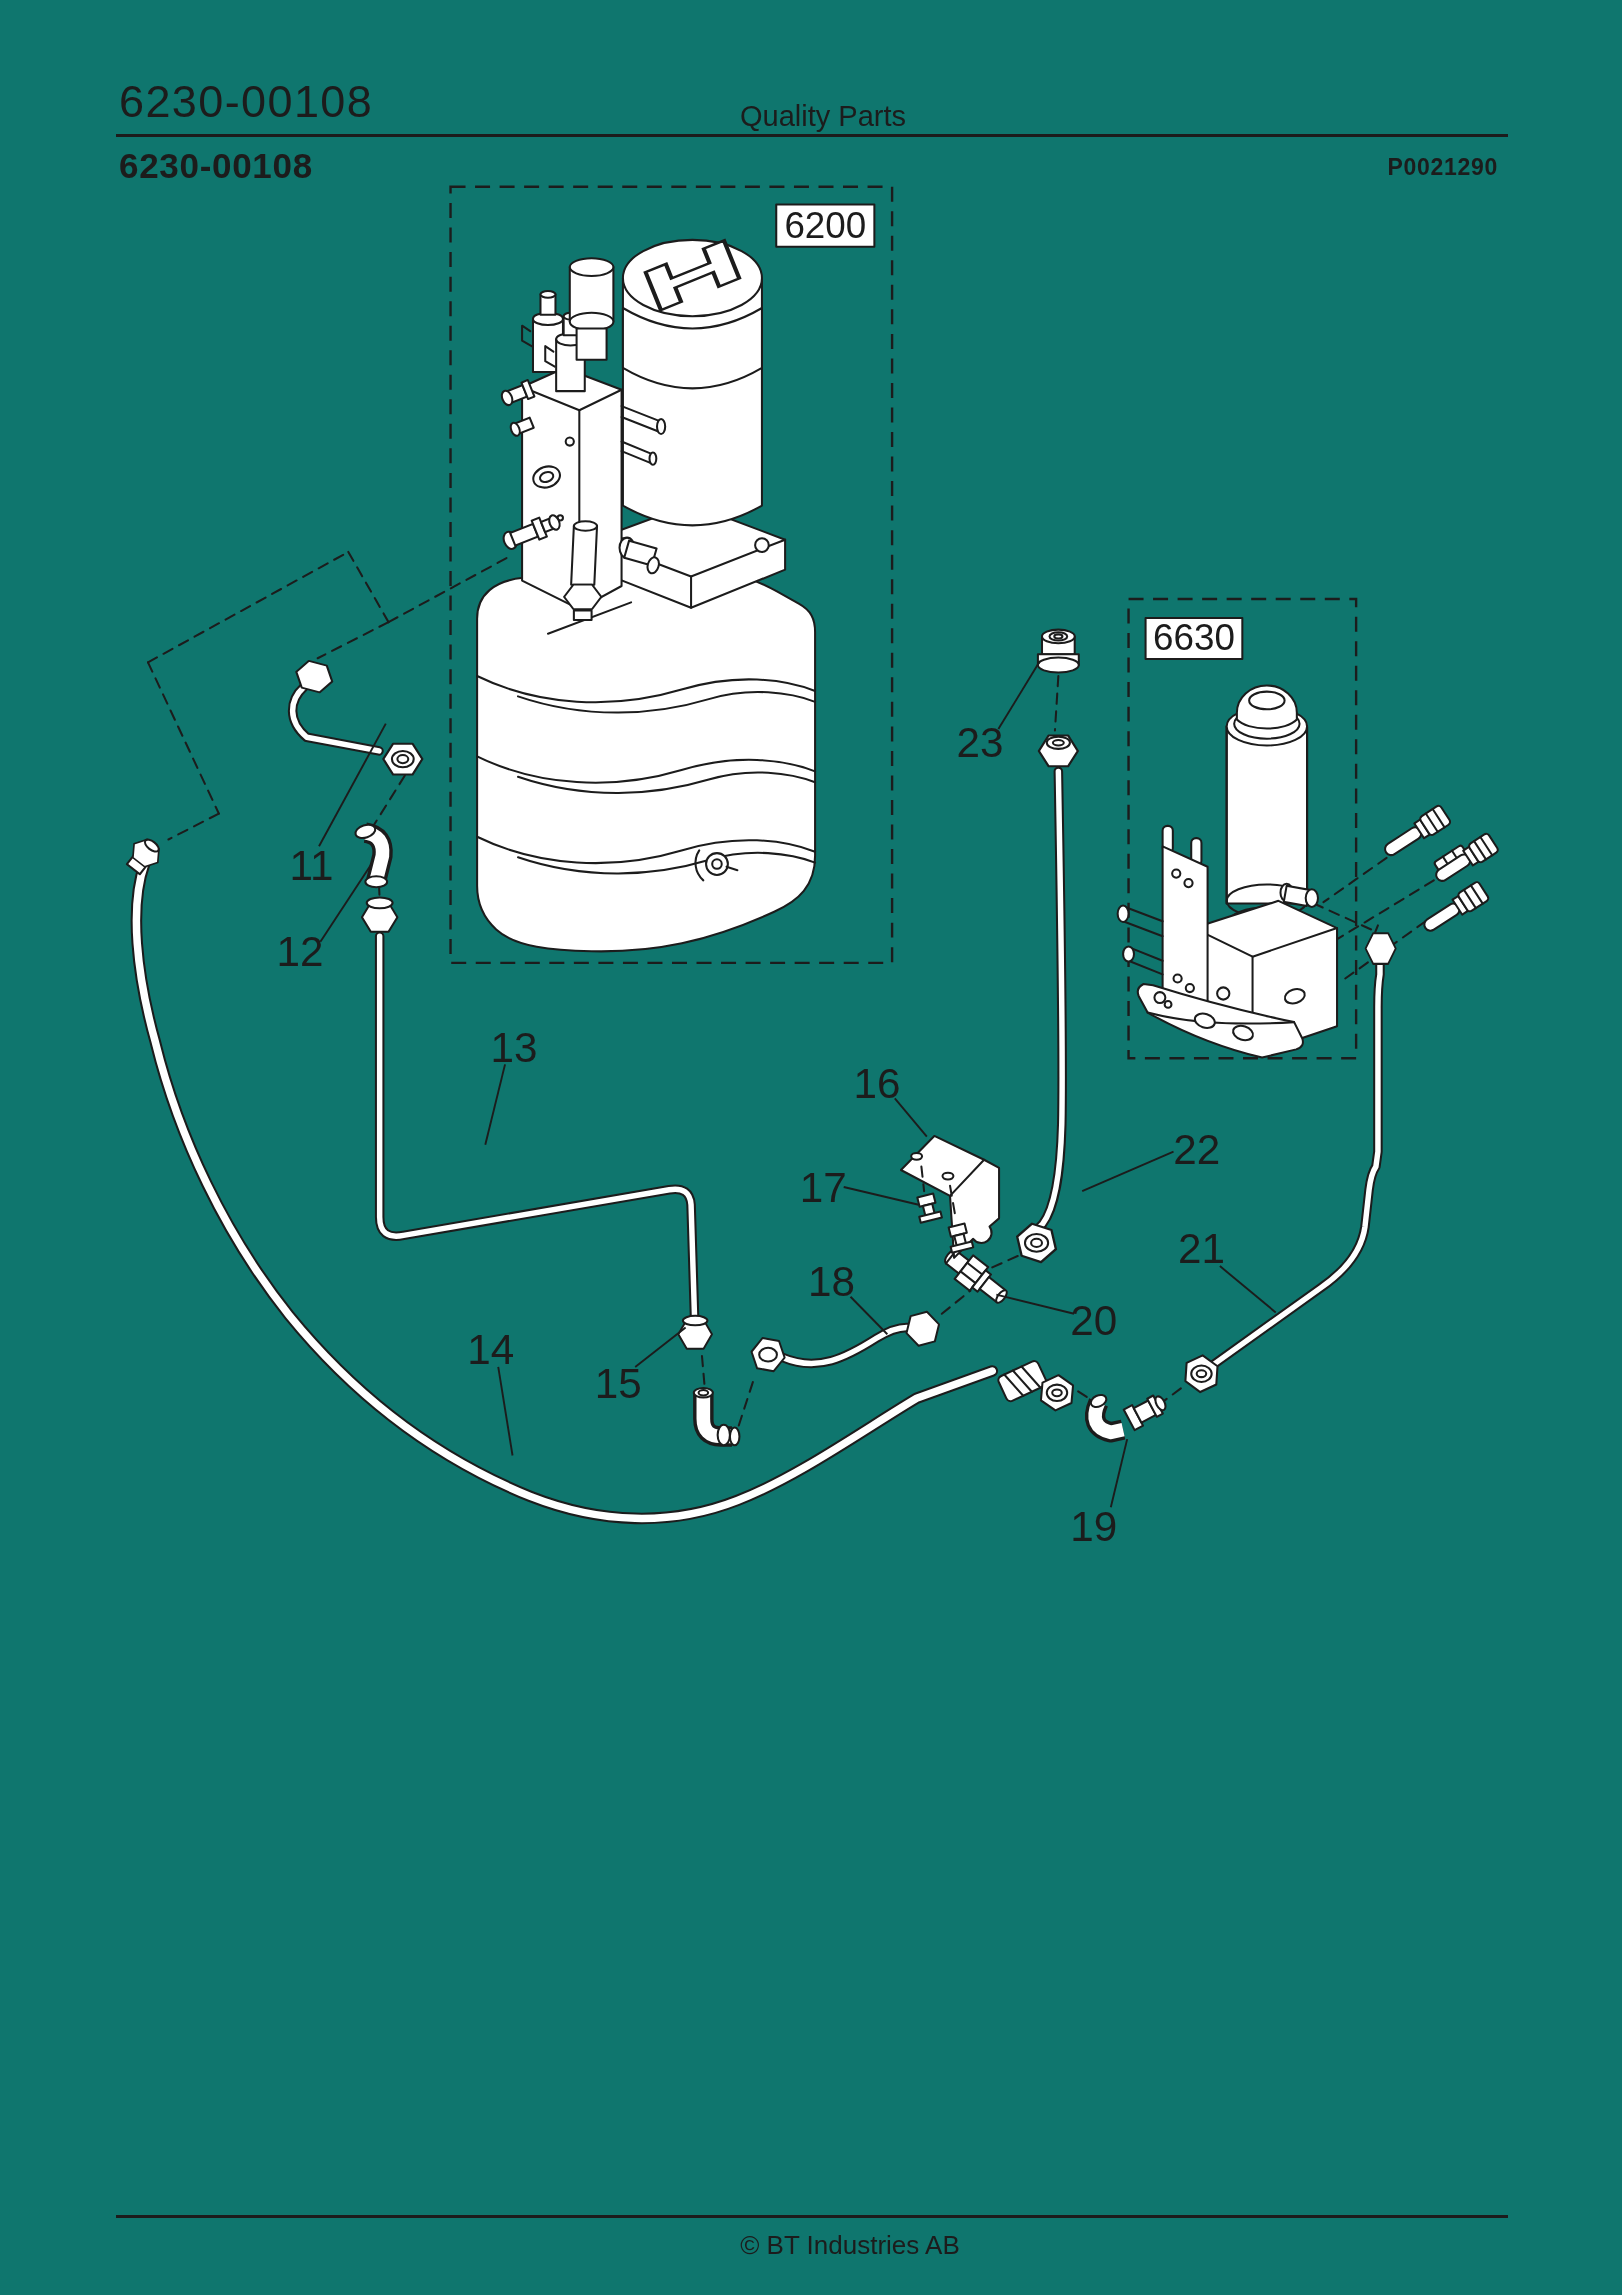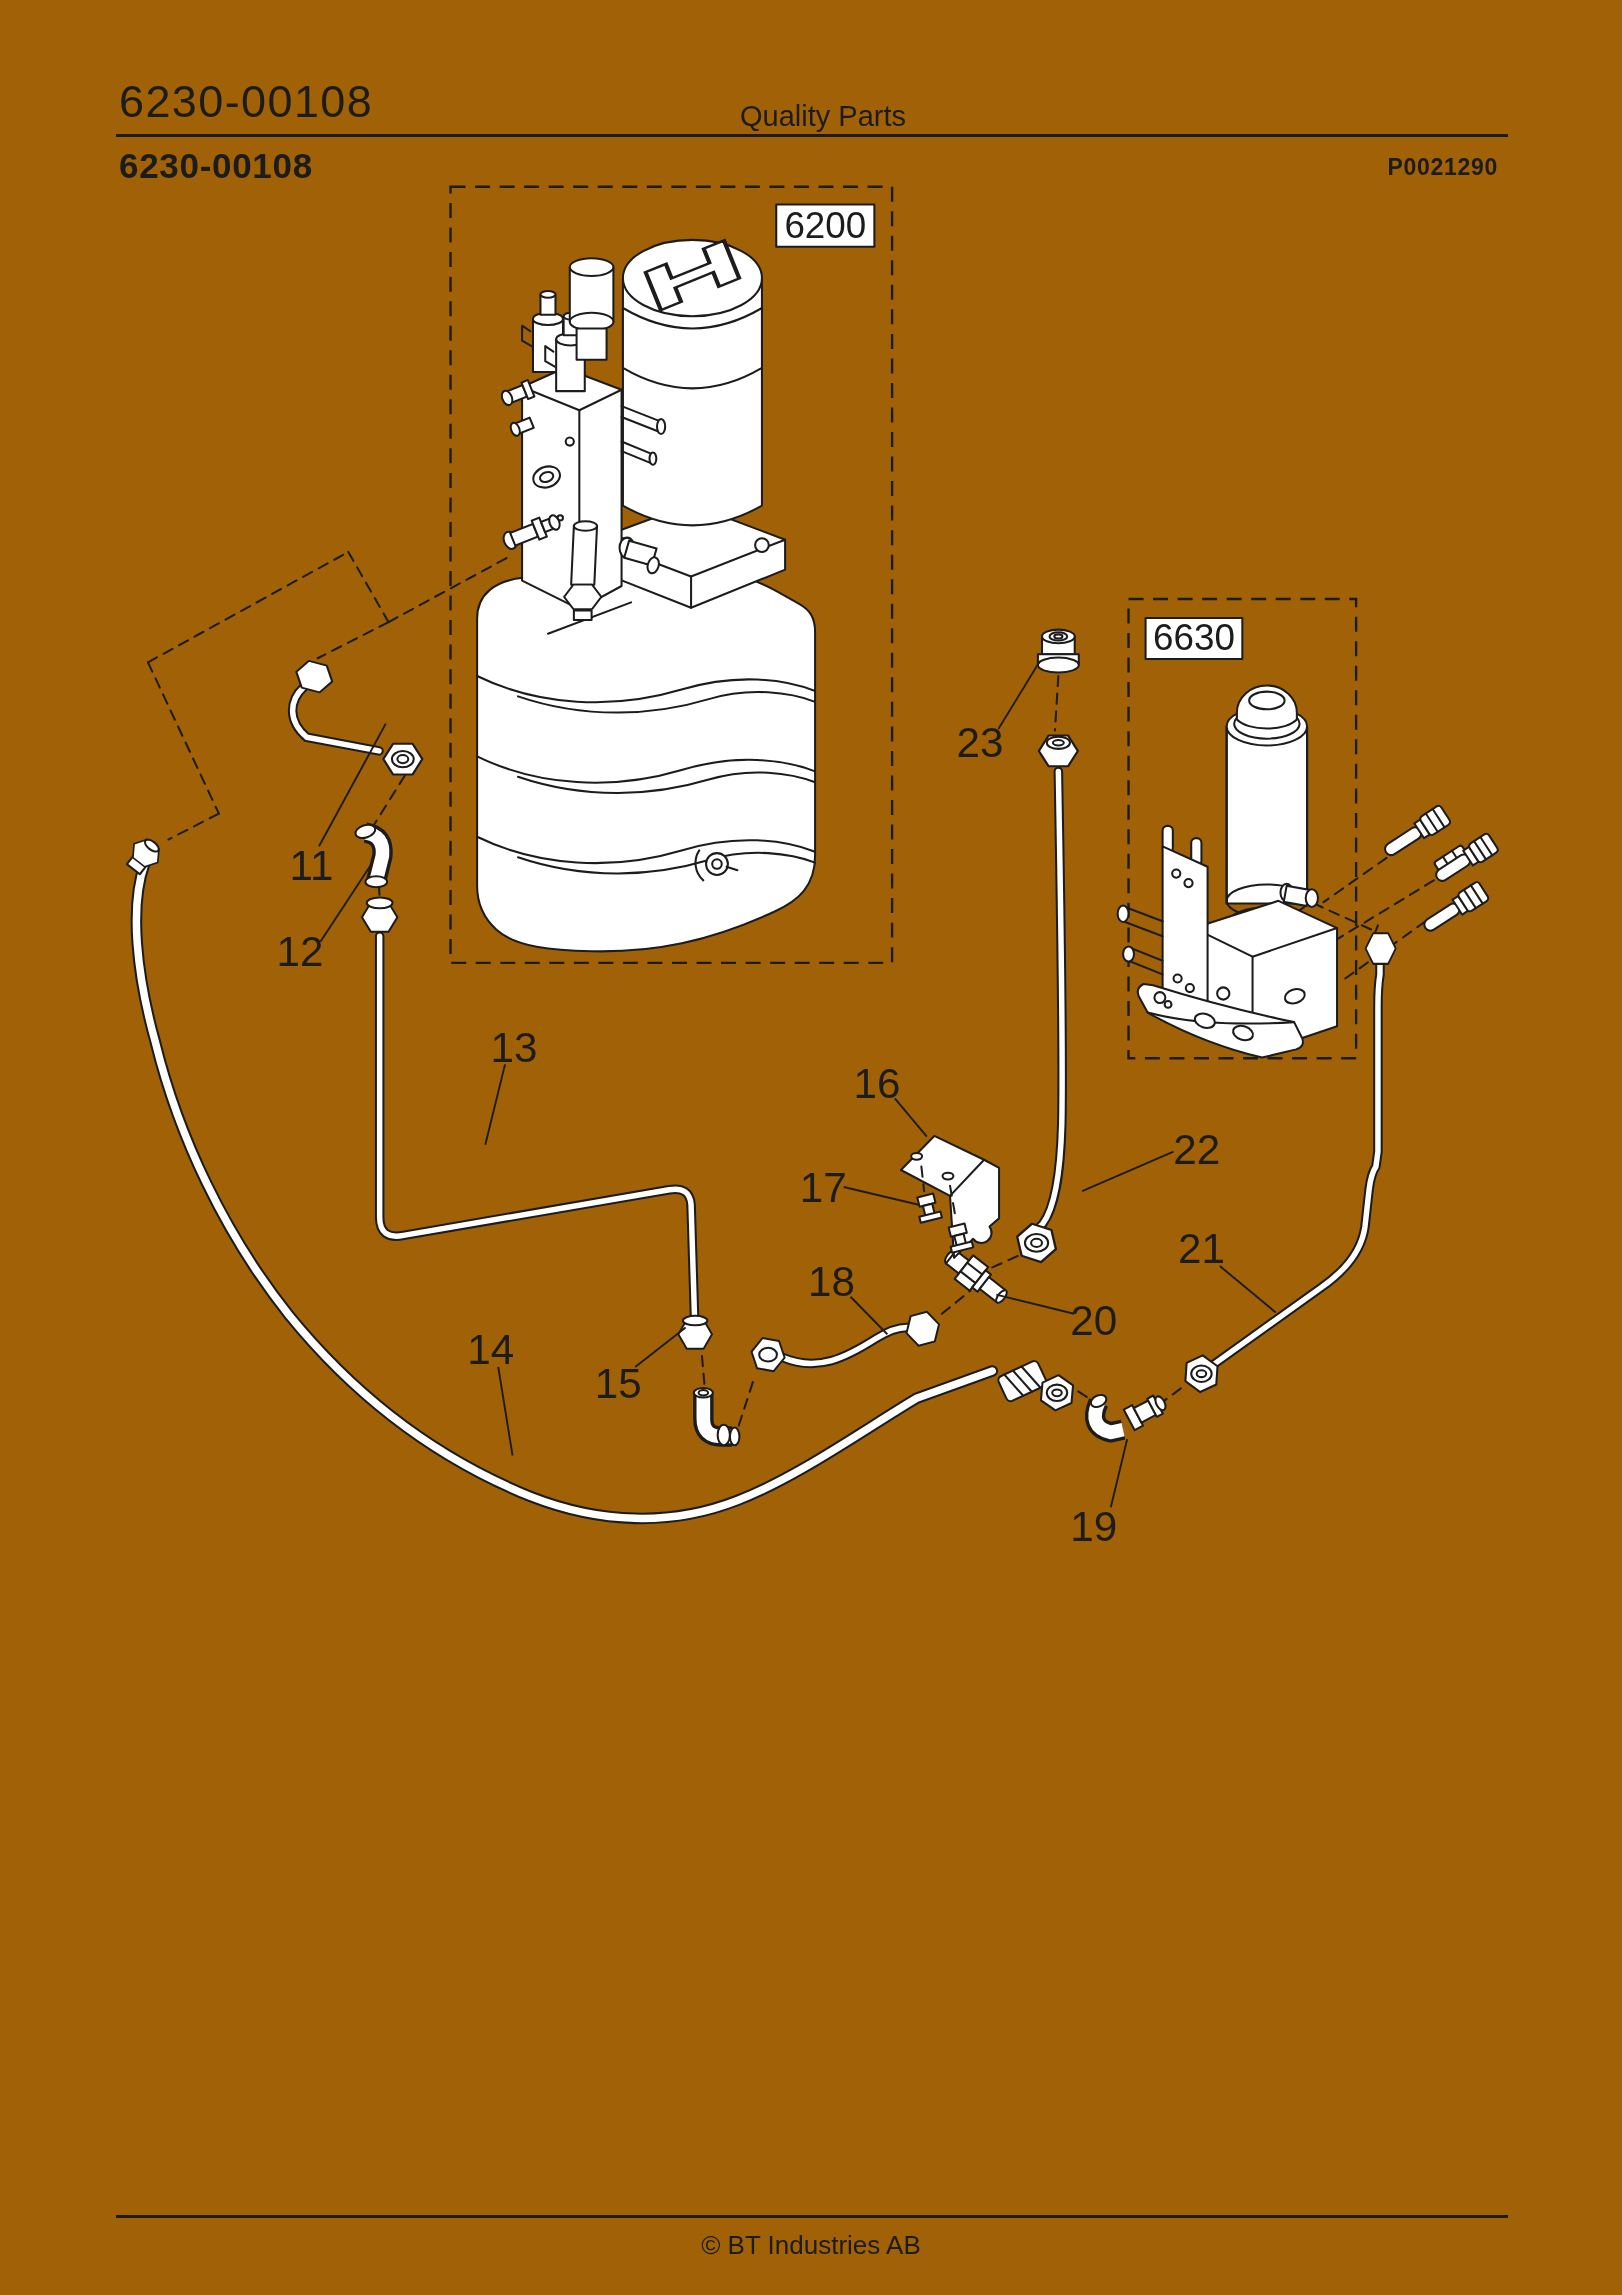--- a/index.html
+++ b/index.html
@@ -1,25 +1,25 @@
 <!DOCTYPE html>
 <html style="font-size:11px"><head>
 <meta charset="utf-8">
 <style>
   html,body{margin:0;padding:0;background:#ffffff;}
-  .page{position:relative;width:1622px;height:2295px;background:#a16207;overflow:hidden;
+  .page{position:relative;width:1622px;height:2295px;background:#0f766e;overflow:hidden;
         font-family:"Liberation Sans", sans-serif;color:#1c1c1c;}
   .hdr-num{position:absolute;left:119px;top:76px;font-size:45px;font-weight:400;letter-spacing:1.4px;}
   .hdr-title{position:absolute;left:823px;top:100px;transform:translateX(-50%);font-size:29px;font-weight:normal;}
   .rule{position:absolute;left:116px;width:1392px;height:3.4px;background:#1c1c1c;}
   .rule-top{top:134px;}
   .rule-bottom{top:2215px;}
   .sec-num{position:absolute;left:119px;top:146px;font-size:35px;font-weight:bold;letter-spacing:0.7px;}
   .doc-code{position:absolute;right:124px;top:154px;font-size:23px;font-weight:bold;letter-spacing:0.7px;}
-  .ftr-copy{position:absolute;left:811px;top:2230px;transform:translateX(-50%);font-size:26px;font-weight:400;}
+  .ftr-copy{position:absolute;left:850px;top:2230px;transform:translateX(-50%);font-size:26px;font-weight:400;}
   svg{position:absolute;left:0;top:0;}
   .ln{fill:none;stroke:#1c1c1c;stroke-width:3;stroke-linecap:round;stroke-linejoin:round;}
   .fw{fill:#ffffff;stroke:#1c1c1c;stroke-width:3;stroke-linejoin:round;}
   .dashbox{fill:none;stroke:#1c1c1c;stroke-width:3.5;stroke-dasharray:22 14;}
   .dash{fill:none;stroke:#1c1c1c;stroke-width:3;stroke-dasharray:15 11;stroke-linecap:round;}
   .t1{fill:none;stroke:#1c1c1c;stroke-width:14;stroke-linecap:round;stroke-linejoin:round;}
   .t2{fill:none;stroke:#ffffff;stroke-width:8;stroke-linecap:round;stroke-linejoin:round;}
   .h1{fill:none;stroke:#1c1c1c;stroke-width:17;stroke-linecap:round;stroke-linejoin:round;}
   .h2{fill:none;stroke:#ffffff;stroke-width:11;stroke-linecap:round;stroke-linejoin:round;}
   .e1{fill:none;stroke:#1c1c1c;stroke-width:30;stroke-linecap:butt;stroke-linejoin:round;}

